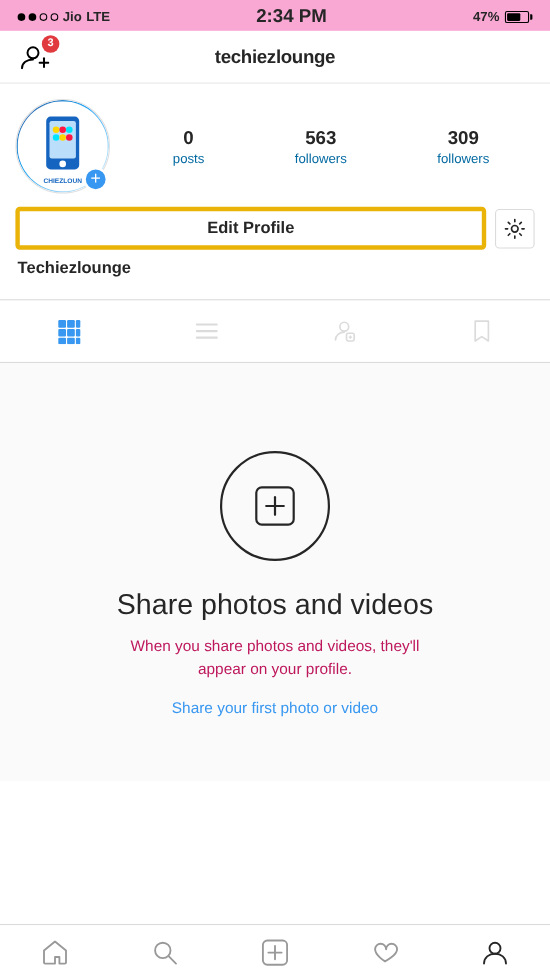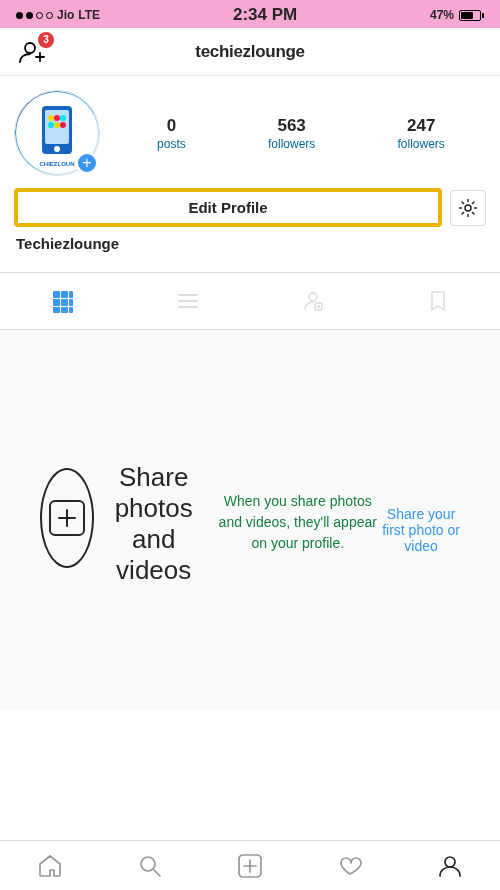--- a/index.html
+++ b/index.html
@@ -235,21 +235,21 @@
       align-items: center;
       padding: 6px 0;
       cursor: pointer;
     }
     .tab-item { opacity: 0.35; }
     .tab-item:first-child { opacity: 1; }
 
     
     .empty-state {
       display: flex;
-      flex-direction: row;
+      flex-direction: column;
       align-items: center;
       justify-content: center;
       padding: 60px 40px 40px;
       text-align: center;
       background: #fafafa;
       flex: 1;
       min-height: 380px;
     }
     .empty-icon {
       width: 100px;
@@ -262,21 +262,21 @@
       margin-bottom: 24px;
     }
     .empty-title {
       font-size: 26px;
       font-weight: 300;
       color: #262626;
       margin-bottom: 12px;
     }
     .empty-desc {
       font-size: 14px;
-      color: #15803d;
+      color: #be185d;
       line-height: 1.5;
       margin-bottom: 16px;
       max-width: 280px;
     }
     .empty-link {
       font-size: 14px;
       color: #3897f0;
       font-weight: 500;
       cursor: pointer;
     }
@@ -381,21 +381,21 @@
     <div class="stats-row">
       <div class="stat-item">
         <span class="stat-number">0</span>
         <span class="stat-label">posts</span>
       </div>
       <div class="stat-item">
         <span class="stat-number">563</span>
         <span class="stat-label">followers</span>
       </div>
       <div class="stat-item">
-        <span class="stat-number">247</span>
+        <span class="stat-number">309</span>
         <span class="stat-label">followers</span>
       </div>
     </div>
   </div>
 
   <div class="profile-actions">
     <button class="edit-profile-btn">Edit Profile</button>
     <div class="settings-btn">
 
       <svg width="20" height="20" viewBox="0 0 20 20" fill="none" xmlns="http://www.w3.org/2000/svg">

